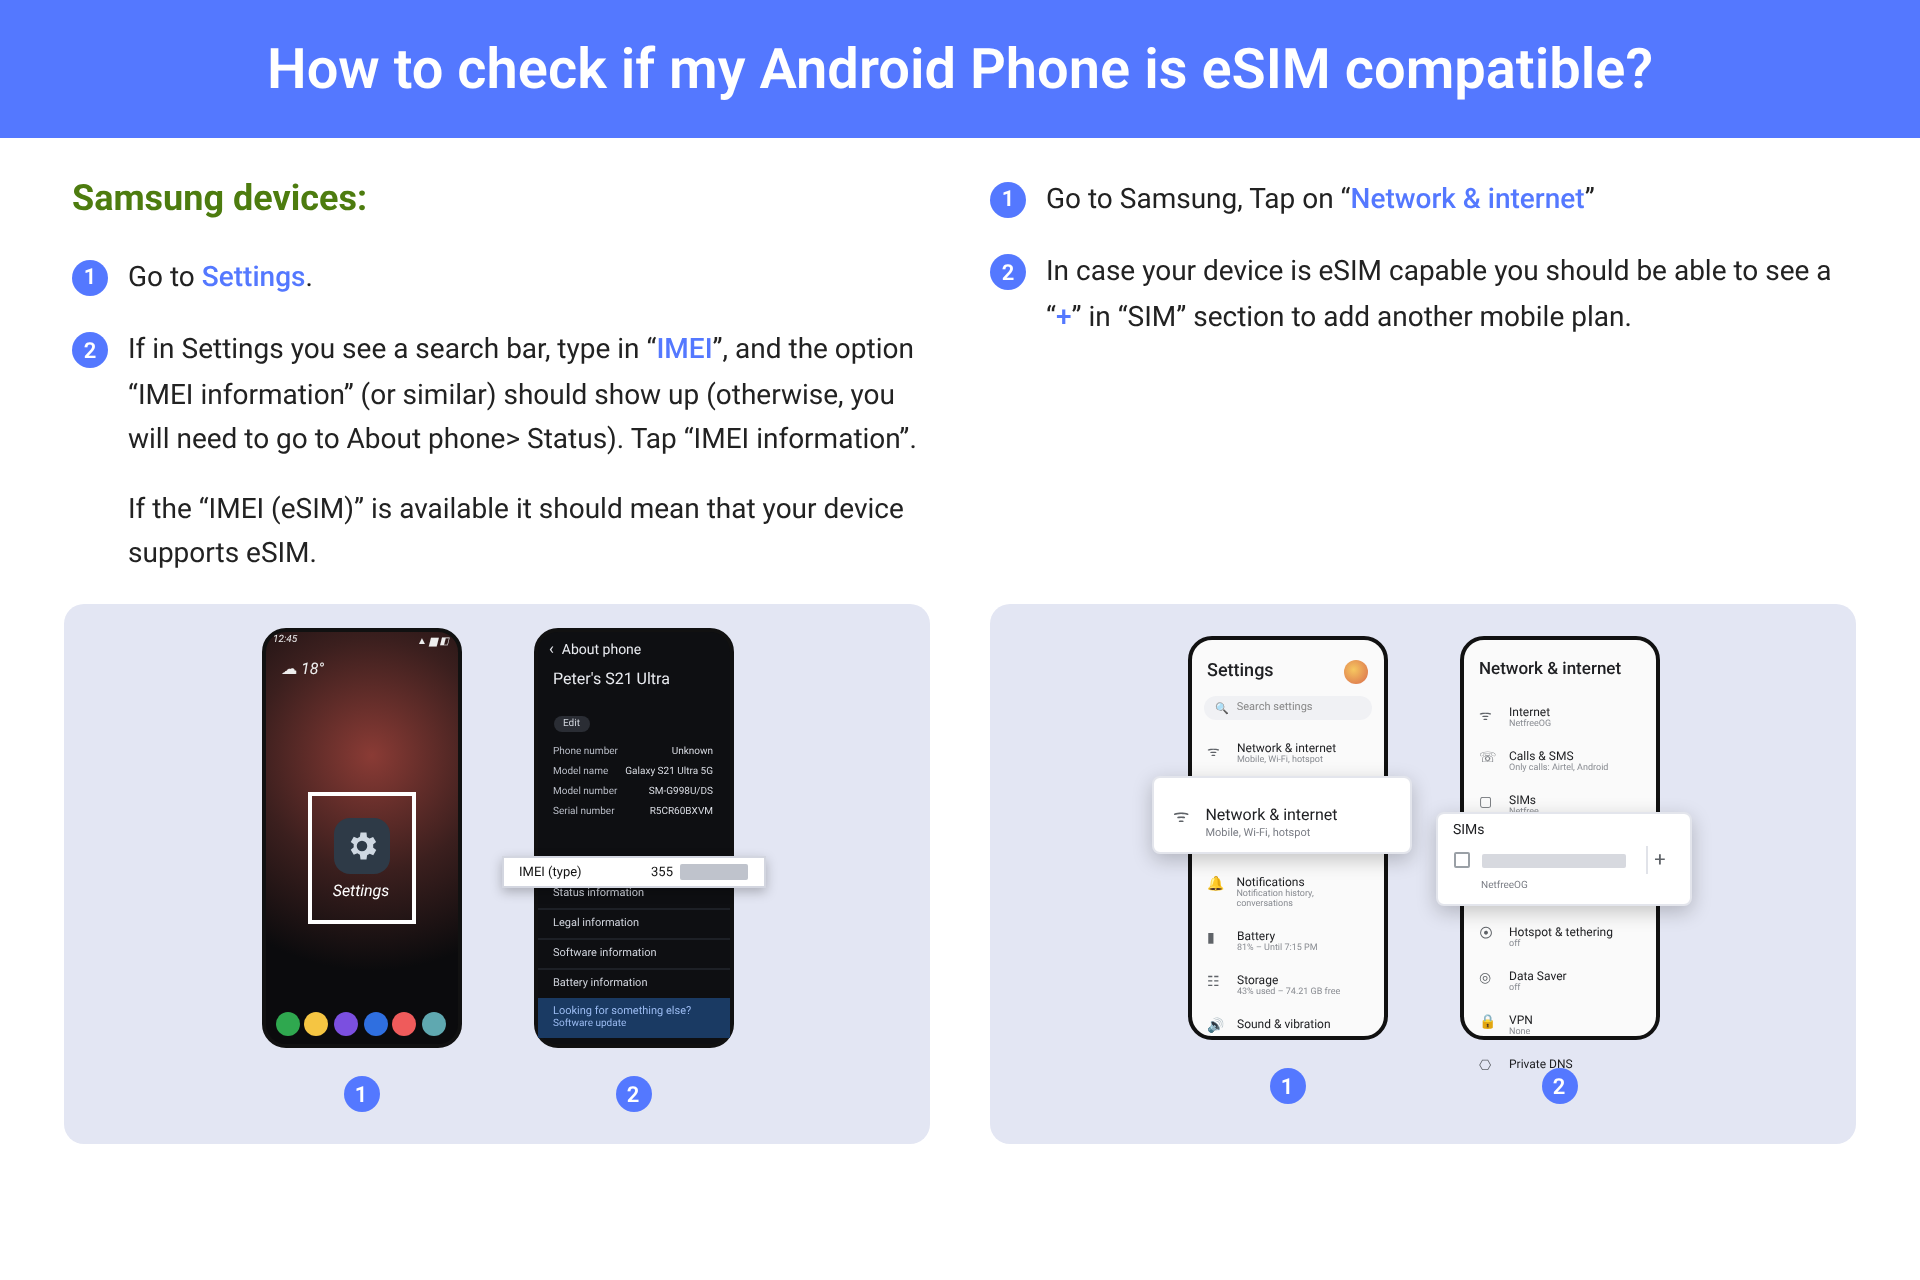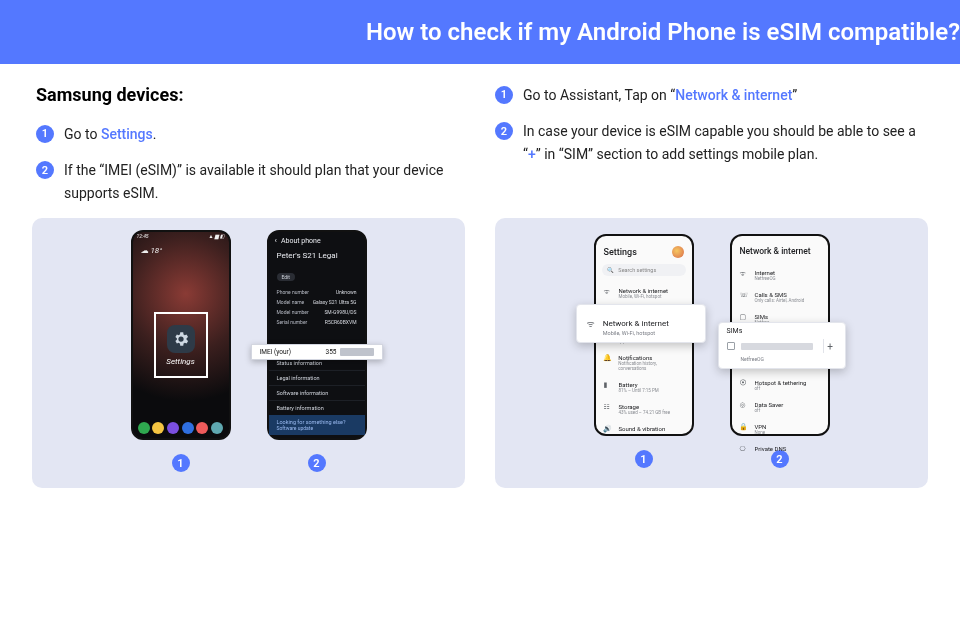--- a/index.html
+++ b/index.html
@@ -6,35 +6,35 @@
   body {
     font-family: -apple-system, BlinkMacSystemFont, "Segoe UI", Roboto, Arial, sans-serif;
     background: #fff;
     width: 960px;
     height: 640px;
     overflow: hidden;
   }
   .header {
     background: #5478FF;
     color: #fff;
-    text-align: right;
+    text-align: center;
     padding: 18px 0;
-    font-size: 24px;
+    font-size: 28px;
     font-weight: 600;
   }
   .columns {
     display: flex;
     gap: 30px;
     padding: 20px 36px 0 36px;
   }
   .col { flex: 1; }
   .col-title {
     font-size: 18px;
     font-weight: 700;
-    color: #000000;
+    color: #4d7c0f;
     margin-bottom: 18px;
   }
   .step {
     display: flex;
     align-items: flex-start;
     gap: 10px;
     margin-bottom: 14px;
     font-size: 14px;
     line-height: 1.6;
     color: #222;
@@ -286,41 +286,44 @@
       <div class="step-body">
         <p>
           <span>Go to </span><span class="hl">Settings</span><span>.</span>
         </p>
       </div>
     </div>
 
     <div class="step">
       <div class="step-num">2</div>
       <div class="step-body">
-        <p>If the “IMEI (eSIM)” is available it should plan that your device supports eSIM.</p>
+        <p>
+          <span>If in Settings you see a search bar, type in “</span><span class="hl">IMEI</span><span>”, and the option “IMEI information” (or similar) should show up (otherwise, you will need to go to About phone&gt; Status). Tap “IMEI information”.</span>
+        </p>
+        <p>If the “IMEI (eSIM)” is available it should mean that your device supports eSIM.</p>
       </div>
     </div>
   </div>
 
   <div class="col">
 
     <div class="step">
       <div class="step-num">1</div>
       <div class="step-body">
         <p>
-          <span>Go to Assistant, Tap on “</span><span class="hl">Network &amp; internet</span><span>”</span>
+          <span>Go to Samsung, Tap on “</span><span class="hl">Network &amp; internet</span><span>”</span>
         </p>
       </div>
     </div>
 
     <div class="step">
       <div class="step-num">2</div>
       <div class="step-body">
         <p>
-          <span>In case your device is eSIM capable you should be able to see a “</span><span class="hl">+</span><span>” in “SIM” section to add settings mobile plan.</span>
+          <span>In case your device is eSIM capable you should be able to see a “</span><span class="hl">+</span><span>” in “SIM” section to add another mobile plan.</span>
         </p>
       </div>
     </div>
   </div>
 </div>
 
 <div class="panel-row">
 
   <div class="panel">
     <div class="shots">
@@ -351,42 +354,42 @@
         </div>
         <div class="panel-num">1</div>
       </div>
 
       <div class="shot-wrap">
         <div class="phone s2">
           <div class="topbar">
             <span class="chev">‹</span>
             <span>About phone</span>
           </div>
-          <div class="device-name">Peter's S21 Legal</div>
+          <div class="device-name">Peter's S21 Ultra</div>
           <span class="edit-pill">Edit</span>
           <div style="height:4px"></div>
           <div class="row">
               <span>Phone number</span>
               <span class="v">Unknown</span>
             </div>
           <div class="row">
               <span>Model name</span>
               <span class="v">Galaxy S21 Ultra 5G</span>
             </div>
           <div class="row">
               <span>Model number</span>
               <span class="v">SM-G998U/DS</span>
             </div>
           <div class="row">
               <span>Serial number</span>
               <span class="v">R5CR60BXVM</span>
             </div>
 
           <div class="imei-callout">
-            <span>IMEI (your)</span>
+            <span>IMEI (type)</span>
             <span style="display:flex;align-items:center;gap:3px">
               <span>355</span>
               <span class="mask"></span>
             </span>
           </div>
 
           <div class="sec-list" style="margin-top:28px">
             <div class="sec">Status information</div>
             <div class="sec">Legal information</div>
             <div class="sec">Software information</div>

